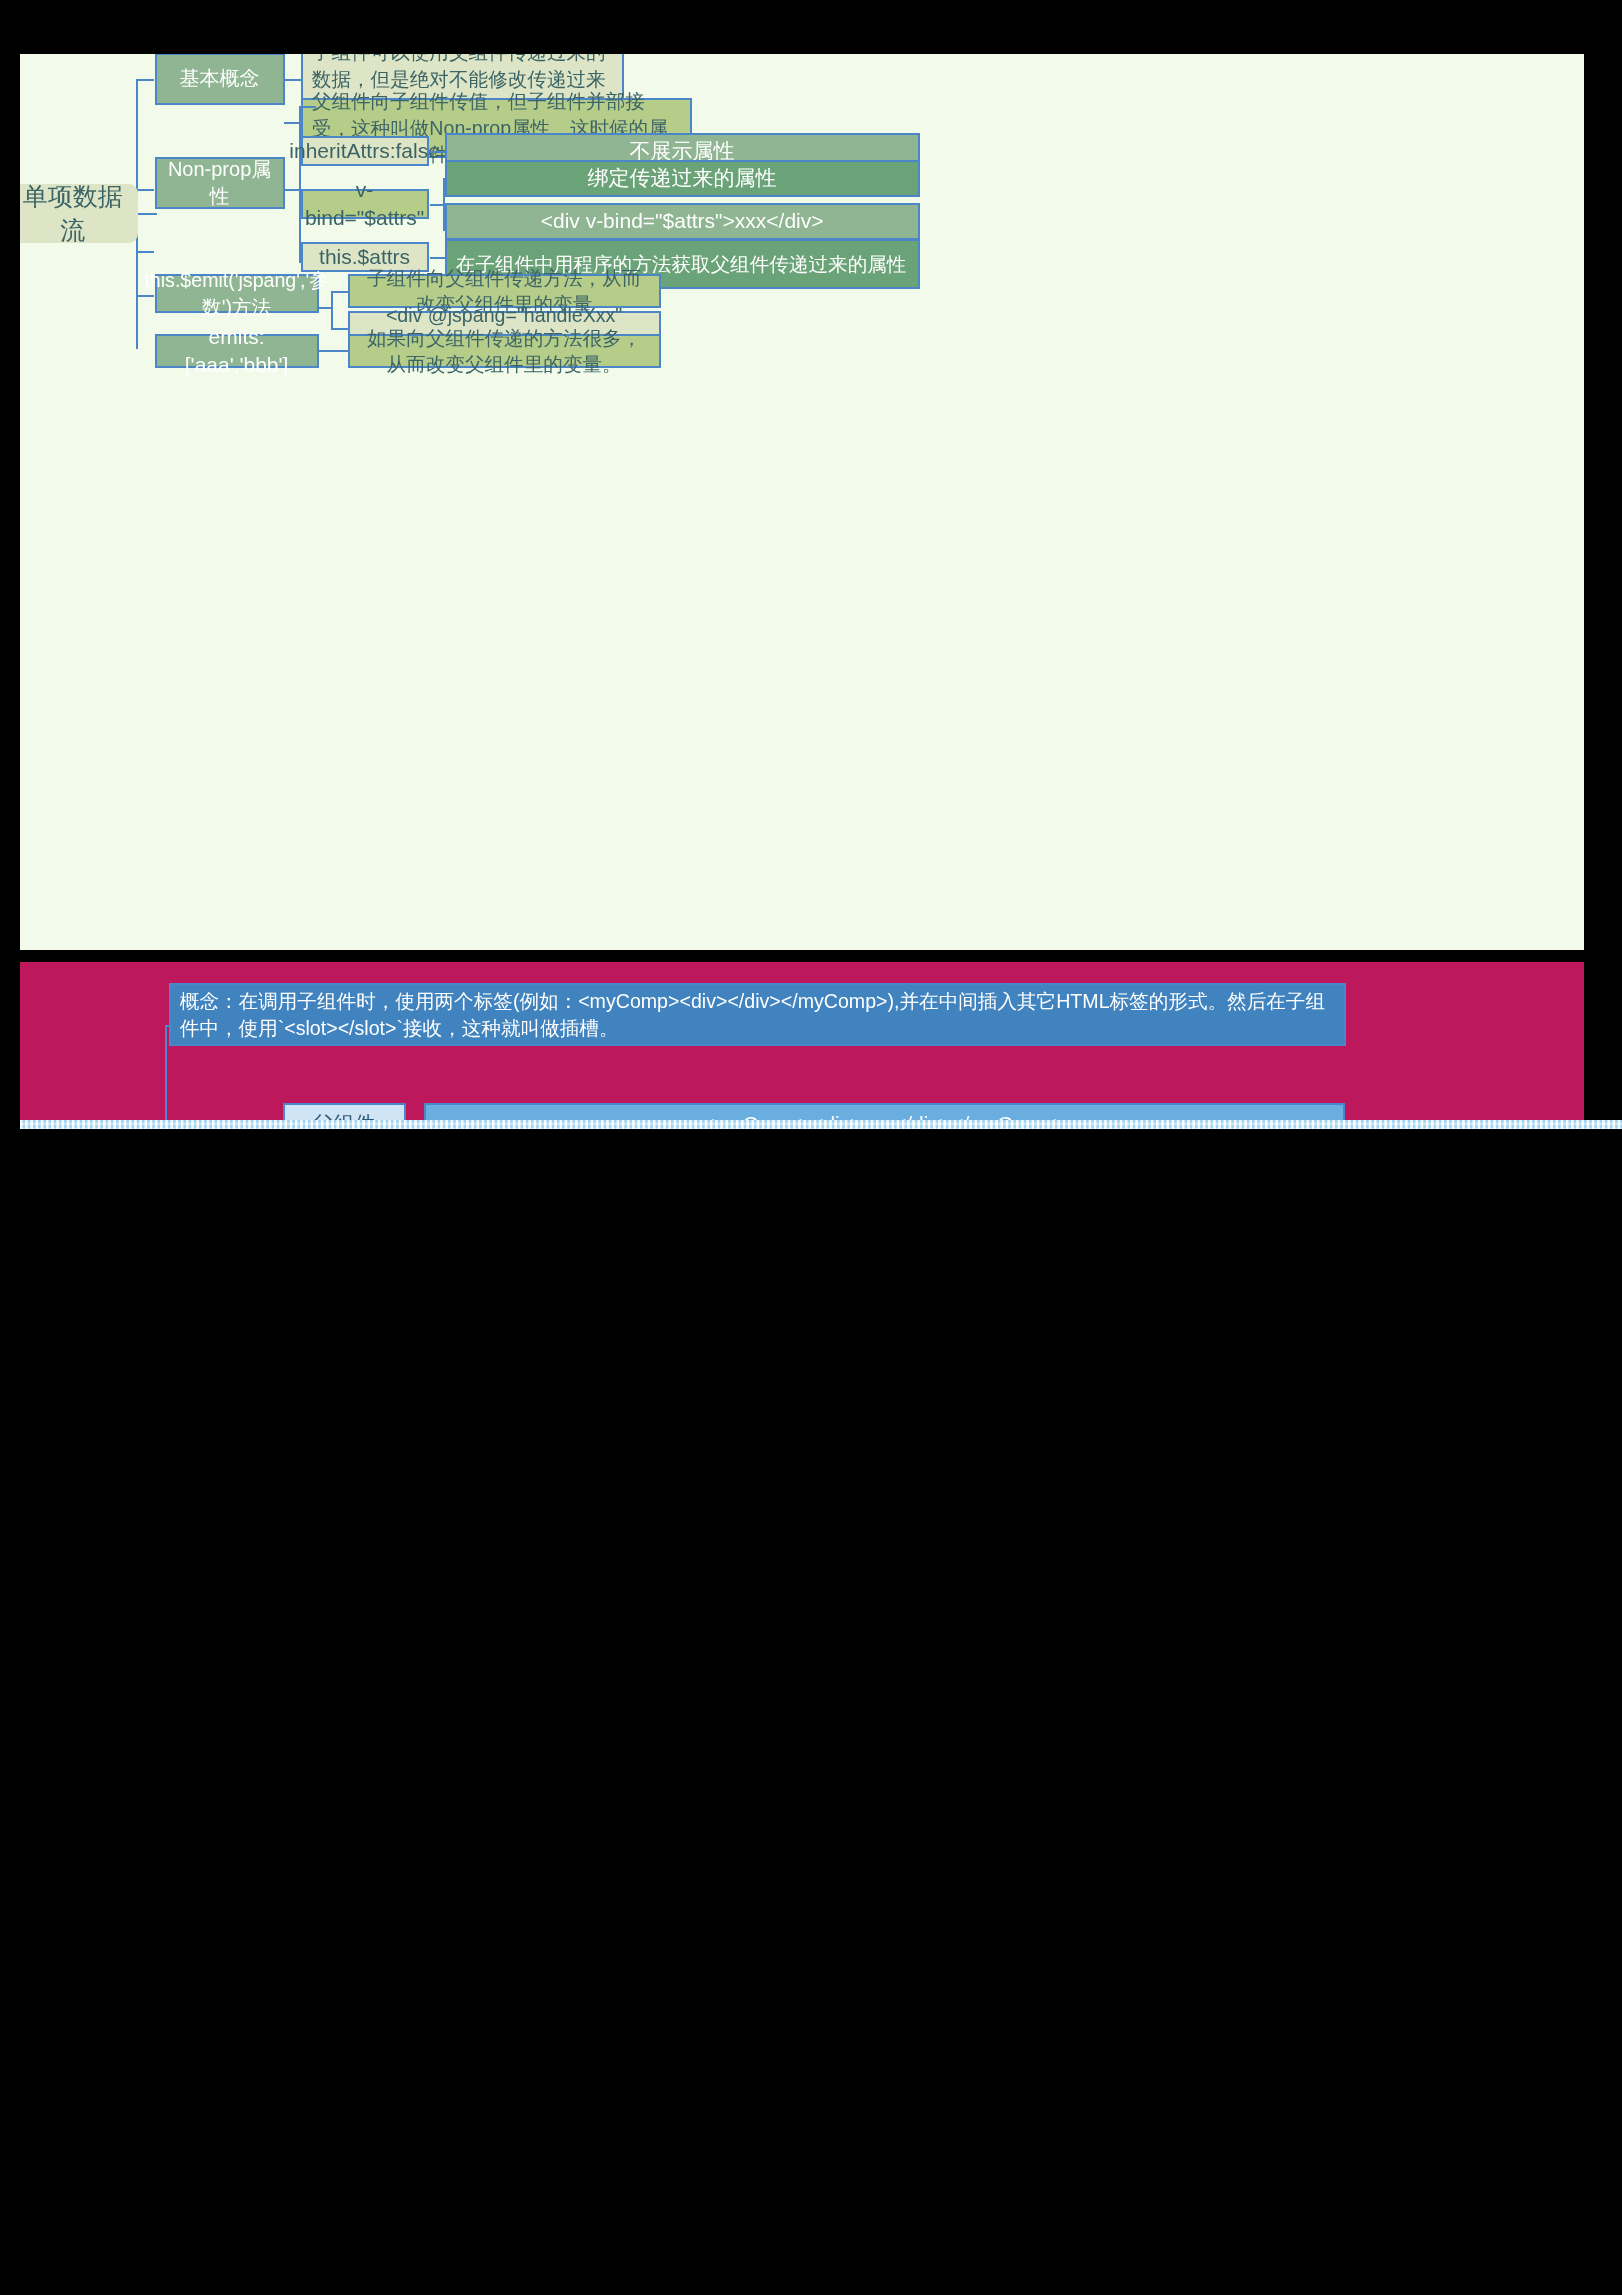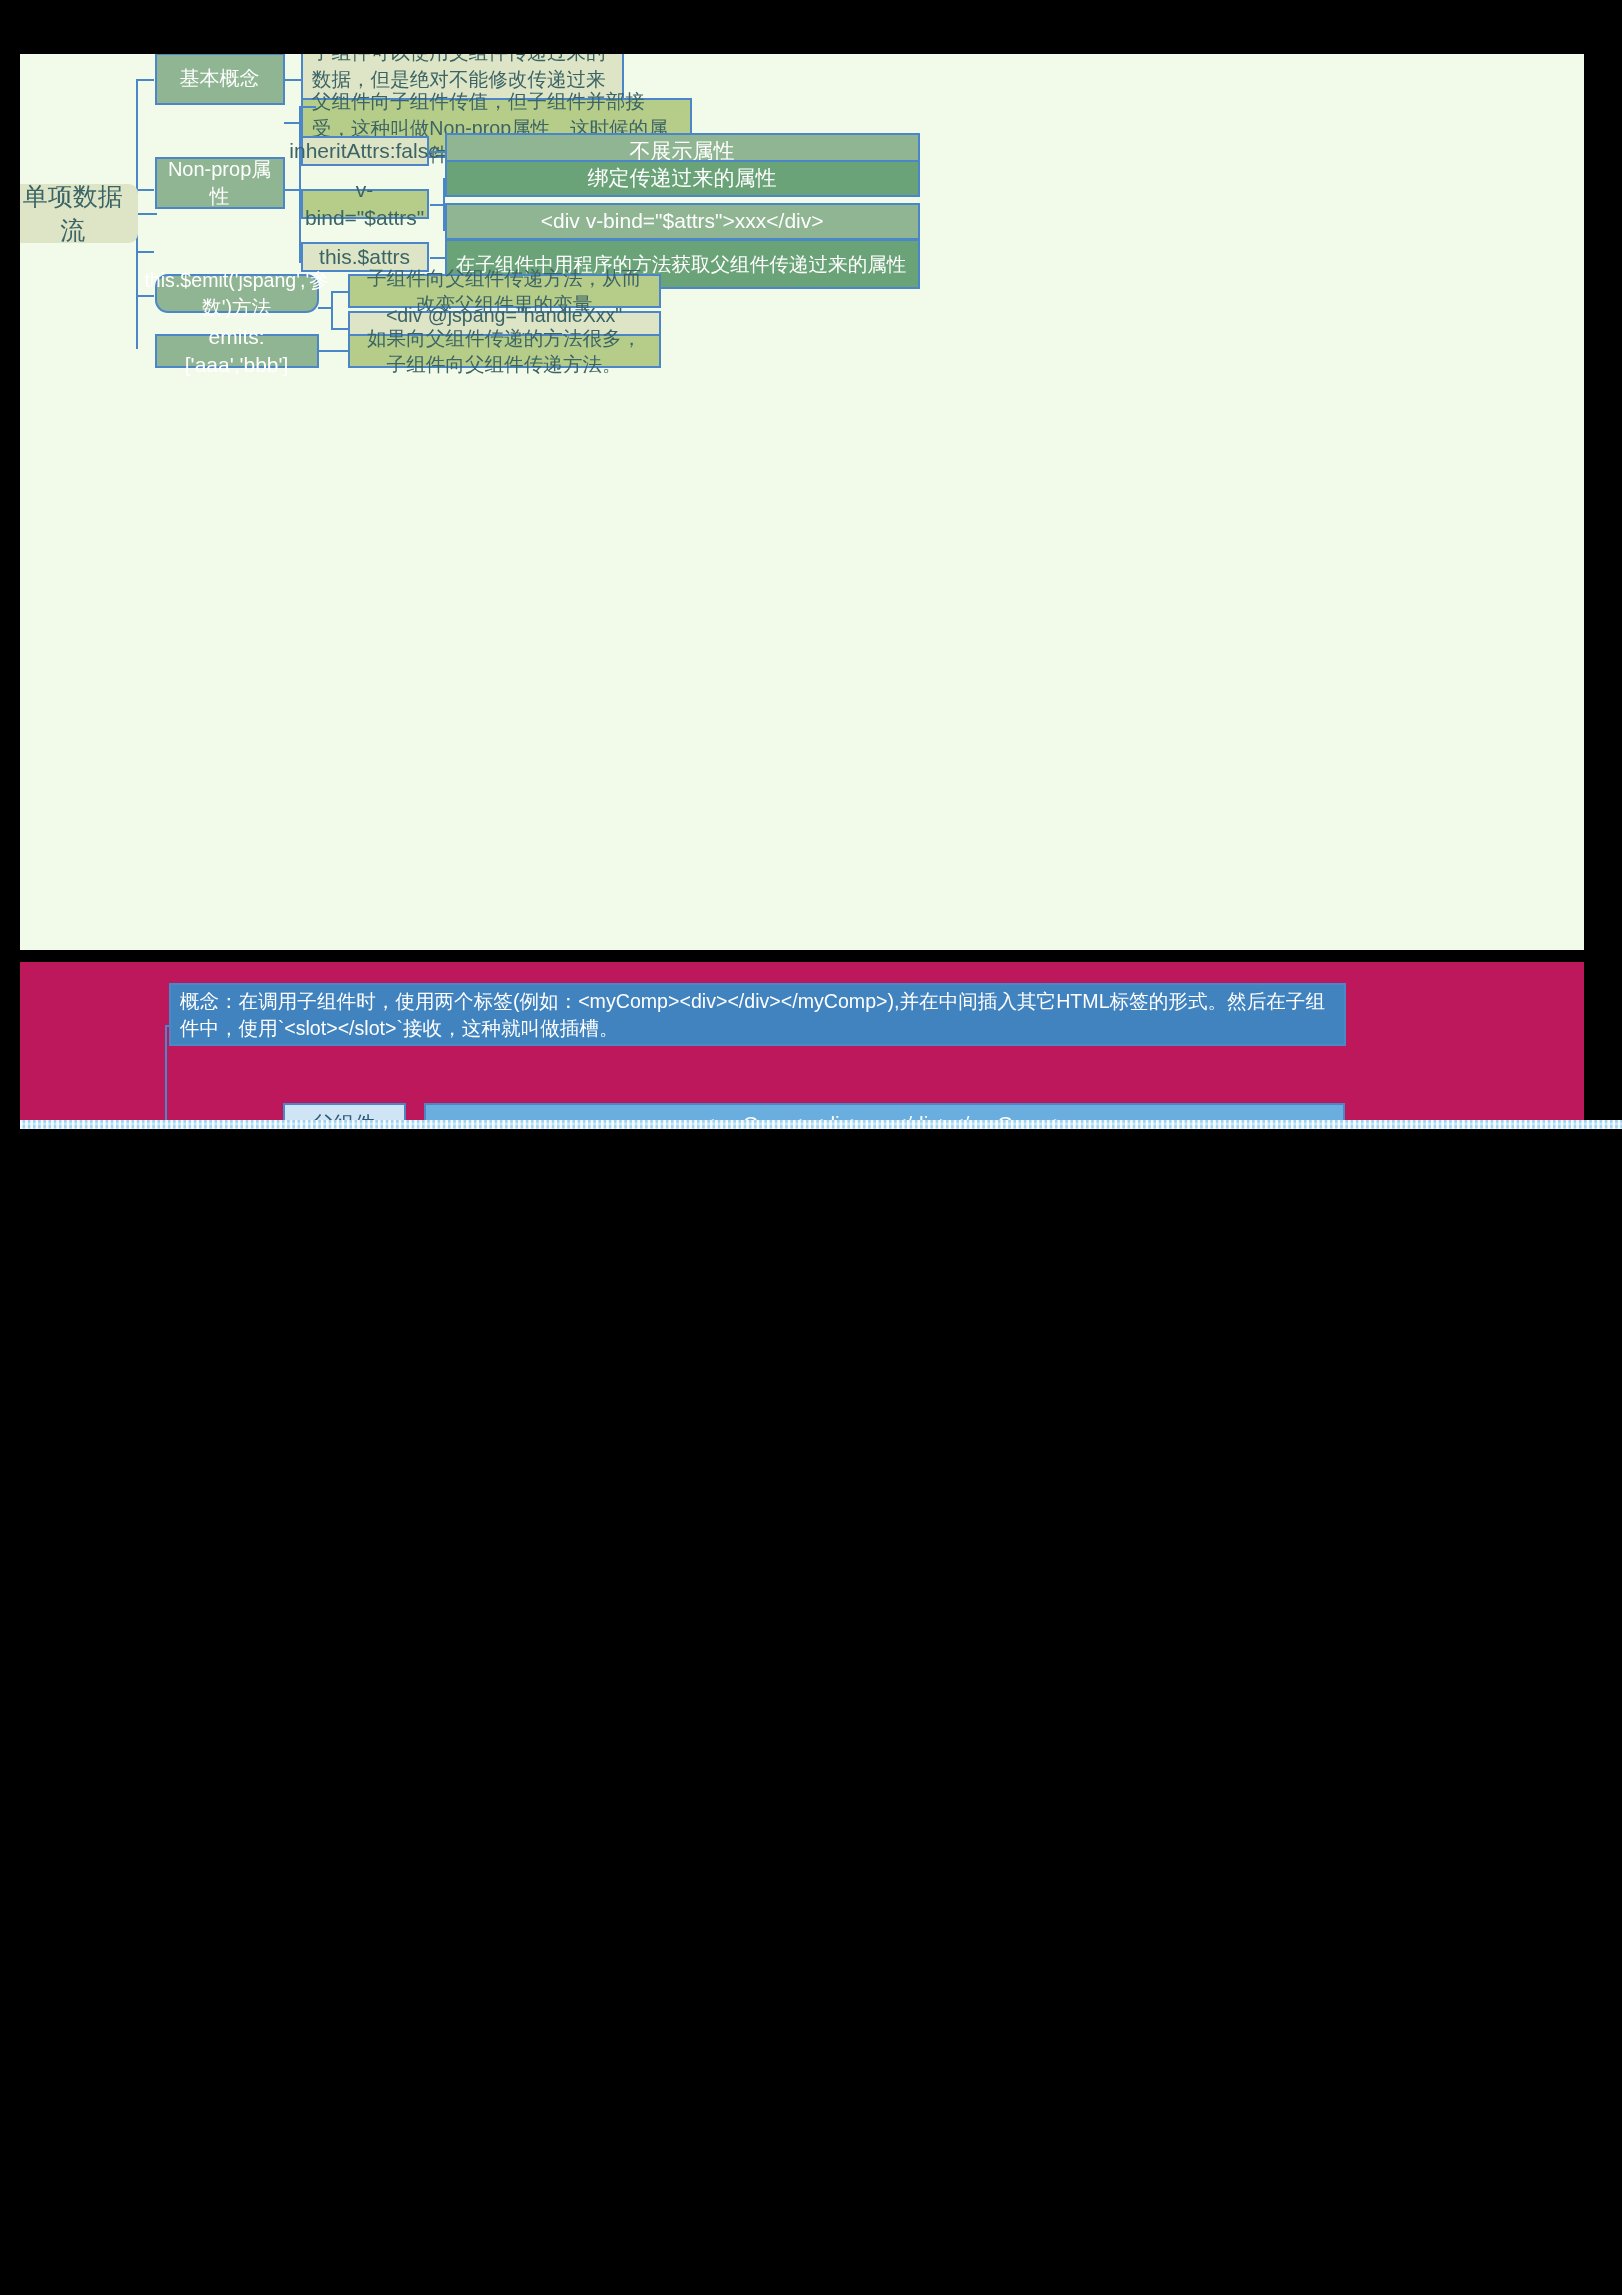--- a/index.html
+++ b/index.html
@@ -135,31 +135,31 @@
     <div class="ln ln-v" style="left:423px; top:124px; height:52px;"></div>
     <div class="ln ln-h" style="left:423px; top:124px; width:15.7px;"></div>
     <div class="ln ln-h" style="left:423px; top:175px; width:15.7px;"></div>
     <div class="node fill-green-dark fs-32" style="left:425px; top:106px; width:475px; height:37px;">绑定传递过来的属性</div>
     <div class="node fill-green-mid fs-32" style="left:425px; top:149px; width:475px; height:37px;">&lt;div v-bind="$attrs"&gt;xxx&lt;/div&gt;</div>
 
     <div class="node fill-olive-pale fs-32" style="left:281px; top:188px; width:128px; height:30px;">this.$attrs</div>
     <div class="ln ln-h" style="left:410px; top:203px; width:15.7px;"></div>
     <div class="node fill-green-dark lead fs-30" style="left:425px; top:185px; width:475px; height:50px;">在子组件中用程序的方法获取父组件传递过来的属性</div>
 
-    <div class="node fill-green-mid fs-30" style="left:135px; top:239px; width:164px; height:39px; margin-top:-19px;border-radius:13px;">this.$emit('jspang','参数')方法</div>
+    <div class="node fill-green-mid fs-30" style="left:135px; top:239px; width:164px; height:39px; margin-top:-19px;">this.$emit('jspang','参数')方法</div>
     <div class="ln ln-h" style="left:298px; top:253px; width:14.4px;"></div>
     <div class="ln ln-v" style="left:311px; top:237px; height:38px;"></div>
     <div class="ln ln-h" style="left:311px; top:237px; width:17px;"></div>
     <div class="ln ln-h" style="left:311px; top:274px; width:17px;"></div>
     <div class="node fill-olive-mid fs-30" style="left:328px; top:220px; width:313px; height:34px;">子组件向父组件传递方法，从而改变父组件里的变量</div>
     <div class="node fill-olive-pale fs-30" style="left:328px; top:257px; width:313px; height:34px;">&lt;div @jspang="handleXxx" &gt;xxx&lt;/div&gt;</div>
 
     <div class="node fill-green-mid fs-32" style="left:135px; top:280px; width:164px; height:34px;">emits:['aaa','bbb']</div>
     <div class="ln ln-h" style="left:298px; top:296px; width:30px;"></div>
-    <div class="node fill-olive-mid fs-30" style="left:328px; top:280px; width:313px; height:34px;">如果向父组件传递的方法很多，子组件向父组件传递方法。</div>
+    <div class="node fill-olive-mid fs-30" style="left:328px; top:280px; width:313px; height:34px;">如果向父组件传递的方法很多，从而改变父组件里的变量。</div>
   </div>
 
   <div class="panel panel-blue">
 
     <div class="node fill-blue-dark lead fs-30" style="left:149px; top:21px; width:1177px; height:63px;">概念：在调用子组件时，使用两个标签(例如：&lt;myComp&gt;&lt;div&gt;&lt;/div&gt;&lt;/myComp&gt;),并在中间插入其它HTML标签的形式。然后在子组件中，使用`&lt;slot&gt;&lt;/slot&gt;`接收，这种就叫做插槽。</div>
 
     <div class="ln ln-v" style="left:145px; top:63px; height:105px;"></div>
     <div class="ln ln-h" style="left:145px; top:63px; width:7.9px;"></div>
     <div class="ln ln-h" style="left:145px; top:161px; width:118px;"></div>
 

